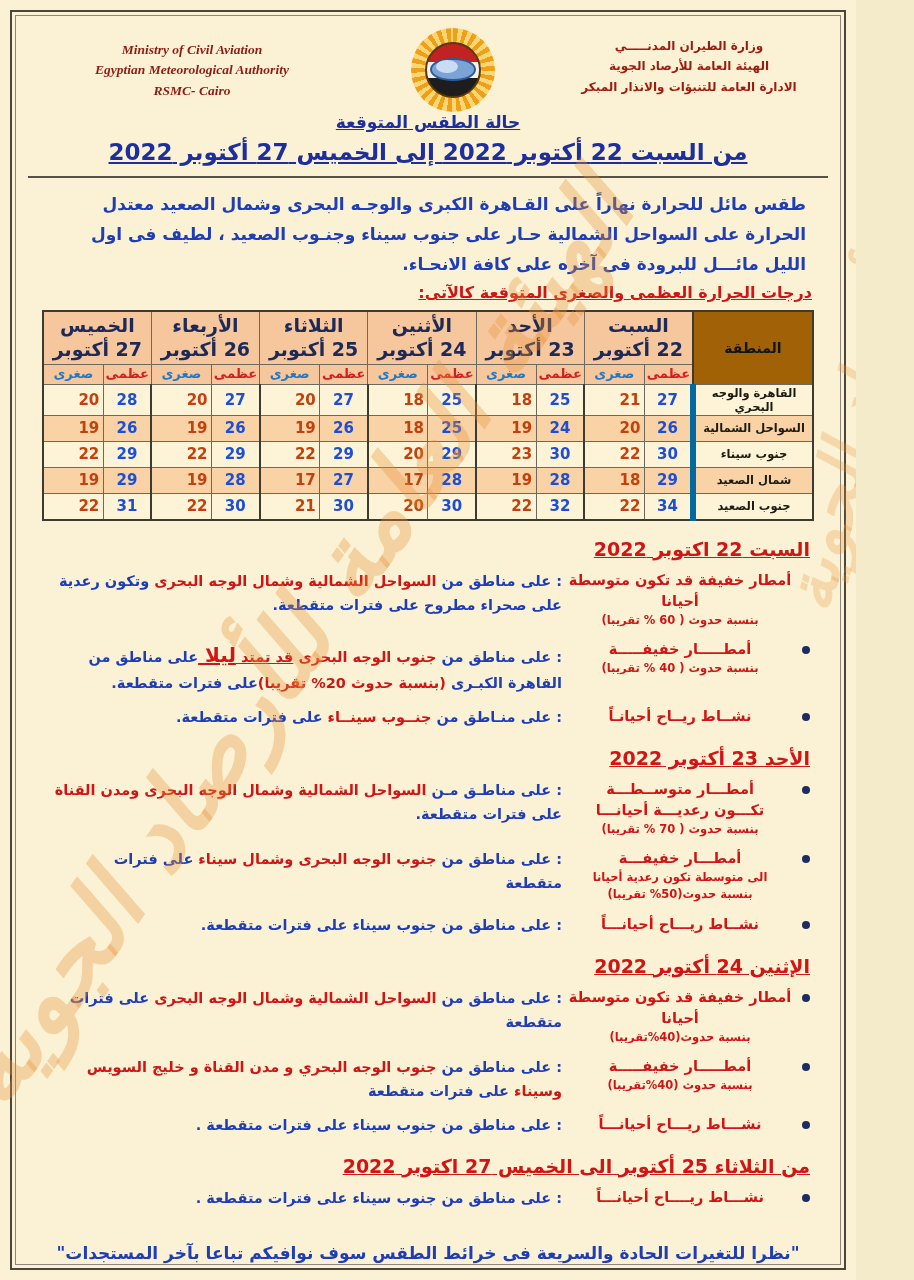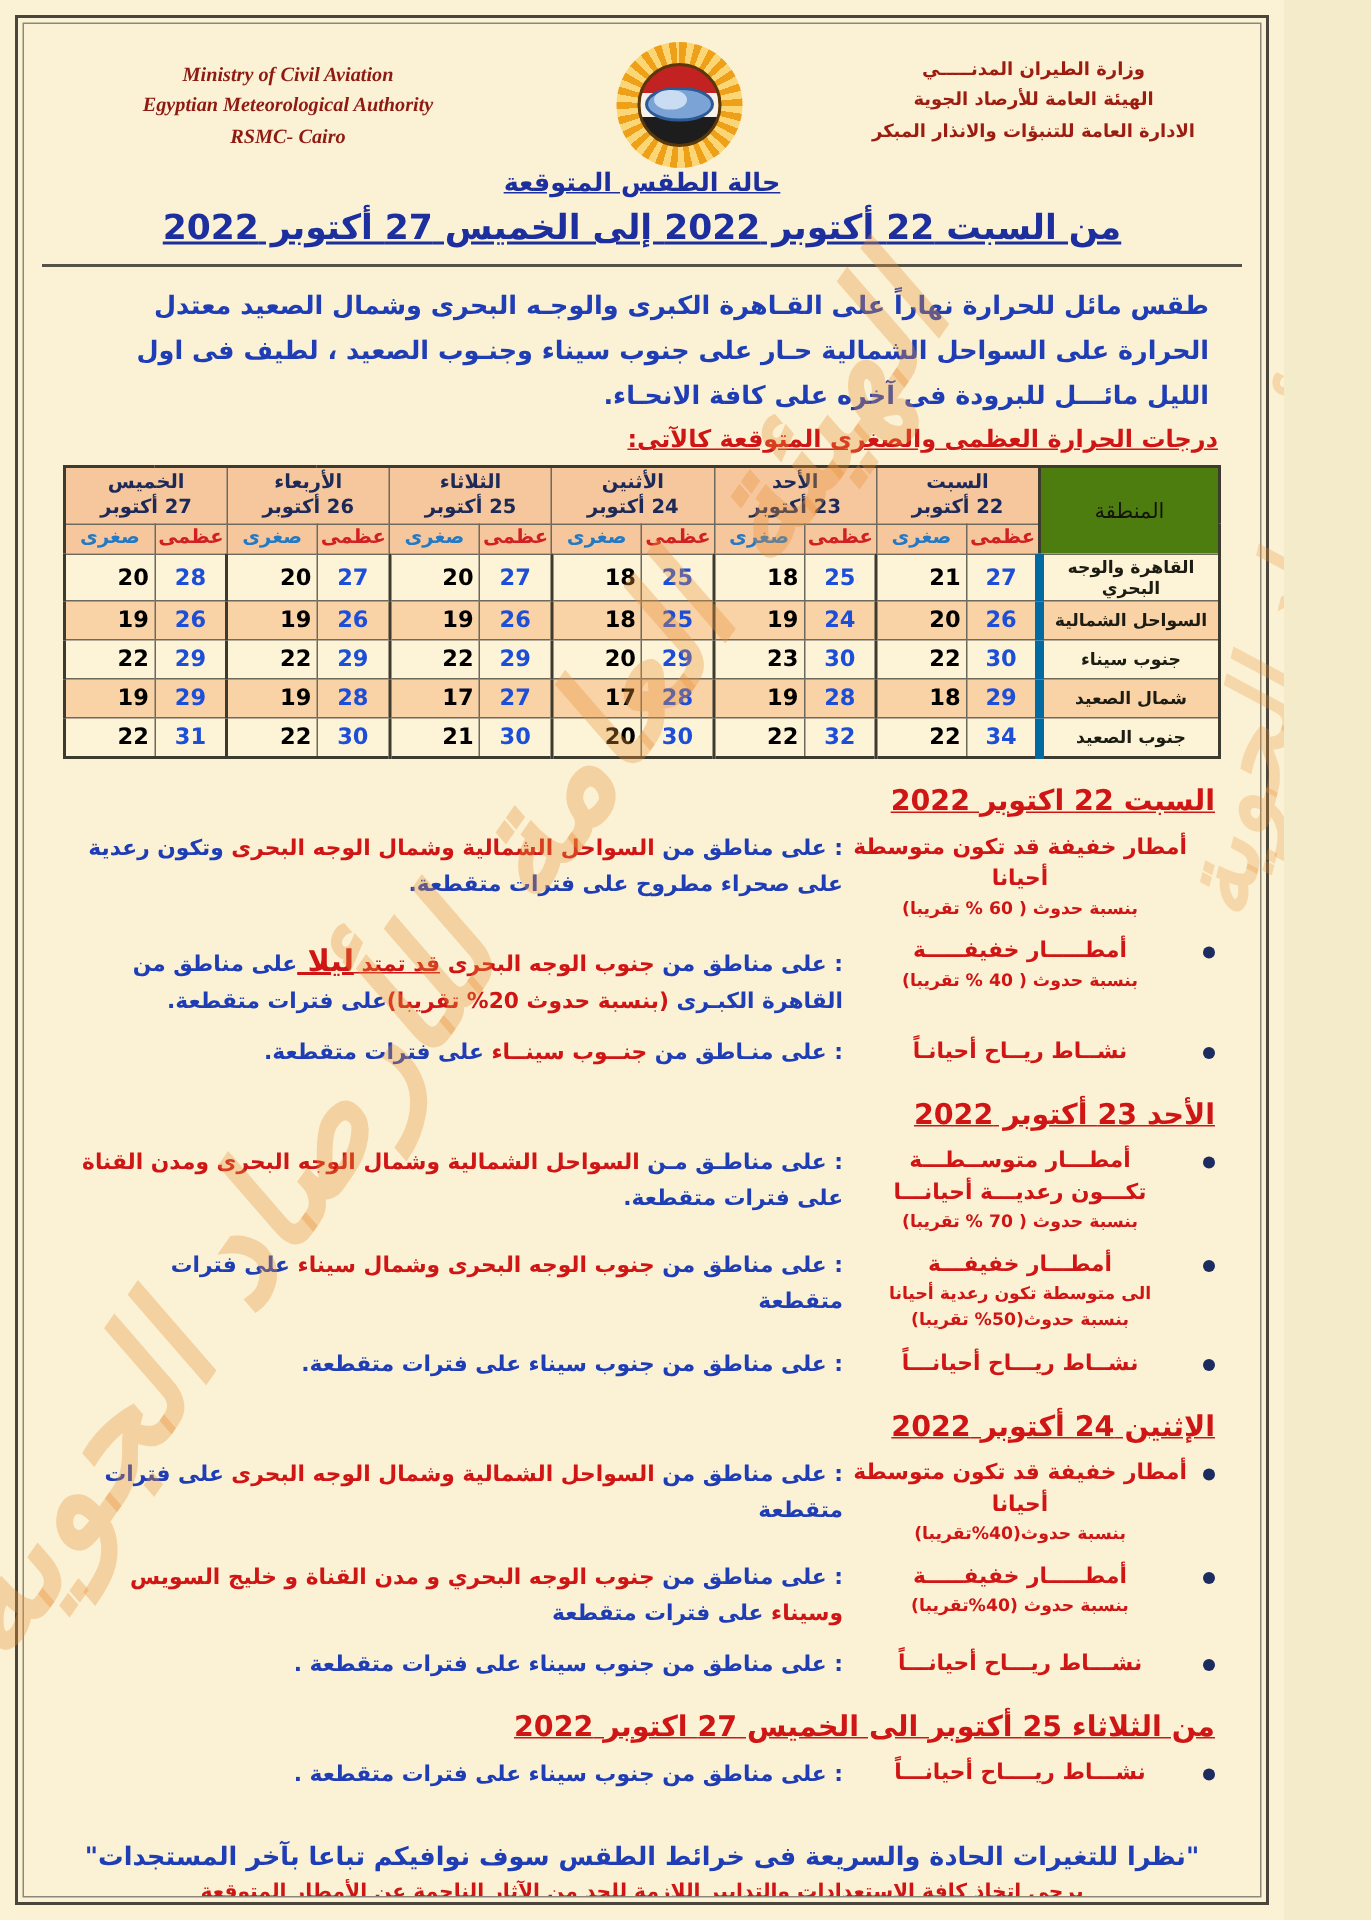--- a/index.html
+++ b/index.html
@@ -33,32 +33,32 @@
   
   .intro{color:#1f3db5;font-size:17px;font-weight:bold;line-height:1.75;
          margin:12px 8px 0;text-align:right;}
   .caption{color:#d01515;font-size:16px;font-weight:bold;text-decoration:underline;
          margin:4px 2px 0;}
 
   
   table{width:100%;border-collapse:collapse;margin-top:8px;border:2px solid #3d3a30;}
   th,td{border:1px solid #6e695d;text-align:center;}
   thead th{background:#f6c69c;padding:2px 0;}
-  .day-h{font-size:13px;color:#1d2a58;line-height:1.25;font-weight:bold;}
+  .day-h{font-size:19px;color:#1d2a58;line-height:1.25;font-weight:bold;}
   .day-h .dname,.day-h .ddate{display:block;}
   .sub-h{font-size:13px;font-weight:bold;border-top:none;padding:1px 0 3px;}
   .mx-h{color:#d02020;}
   .mn-h{color:#2379c4;}
-  .region-h{font-size:14px;color:#14140e;font-weight:normal;background:#4d7c0f;width:118px;
+  .region-h{font-size:14px;color:#14140e;font-weight:bold;background:#a16207;width:118px;
             border-left:2px solid #3d3a30;}
   tbody td{height:23px;font-weight:bold;font-size:15px;}
   tbody tr:nth-child(odd){background:#fdf3d6;}
   tbody tr:nth-child(even){background:#f9d2a6;}
   td.mx{color:#1d4ed8;}
-  td.mn{color:#000000;border-left:2px solid #3d3a30;padding-left:32px;}
+  td.mn{color:#c2410c;border-left:2px solid #3d3a30;padding-left:32px;}
   td.region{color:#1c1c12;font-size:11.5px;border-left:6px solid #0369a1;}
 
   
   .sec-title{color:#d01515;font-size:19px;font-weight:bold;text-decoration:underline;
              margin:17px 4px 4px;}
   .bullet{display:flex;align-items:flex-start;margin-top:10px;}
   .bl{width:252px;flex:0 0 auto;display:flex;}
   .dot{width:8px;height:8px;border-radius:50%;background:#1c2b60;margin:7px 4px 0 4px;flex:0 0 auto;}
   .bl-lines{flex:1;text-align:center;}
   span.L{display:block;color:#d01515;font-weight:bold;font-size:14.5px;line-height:1.45;}

